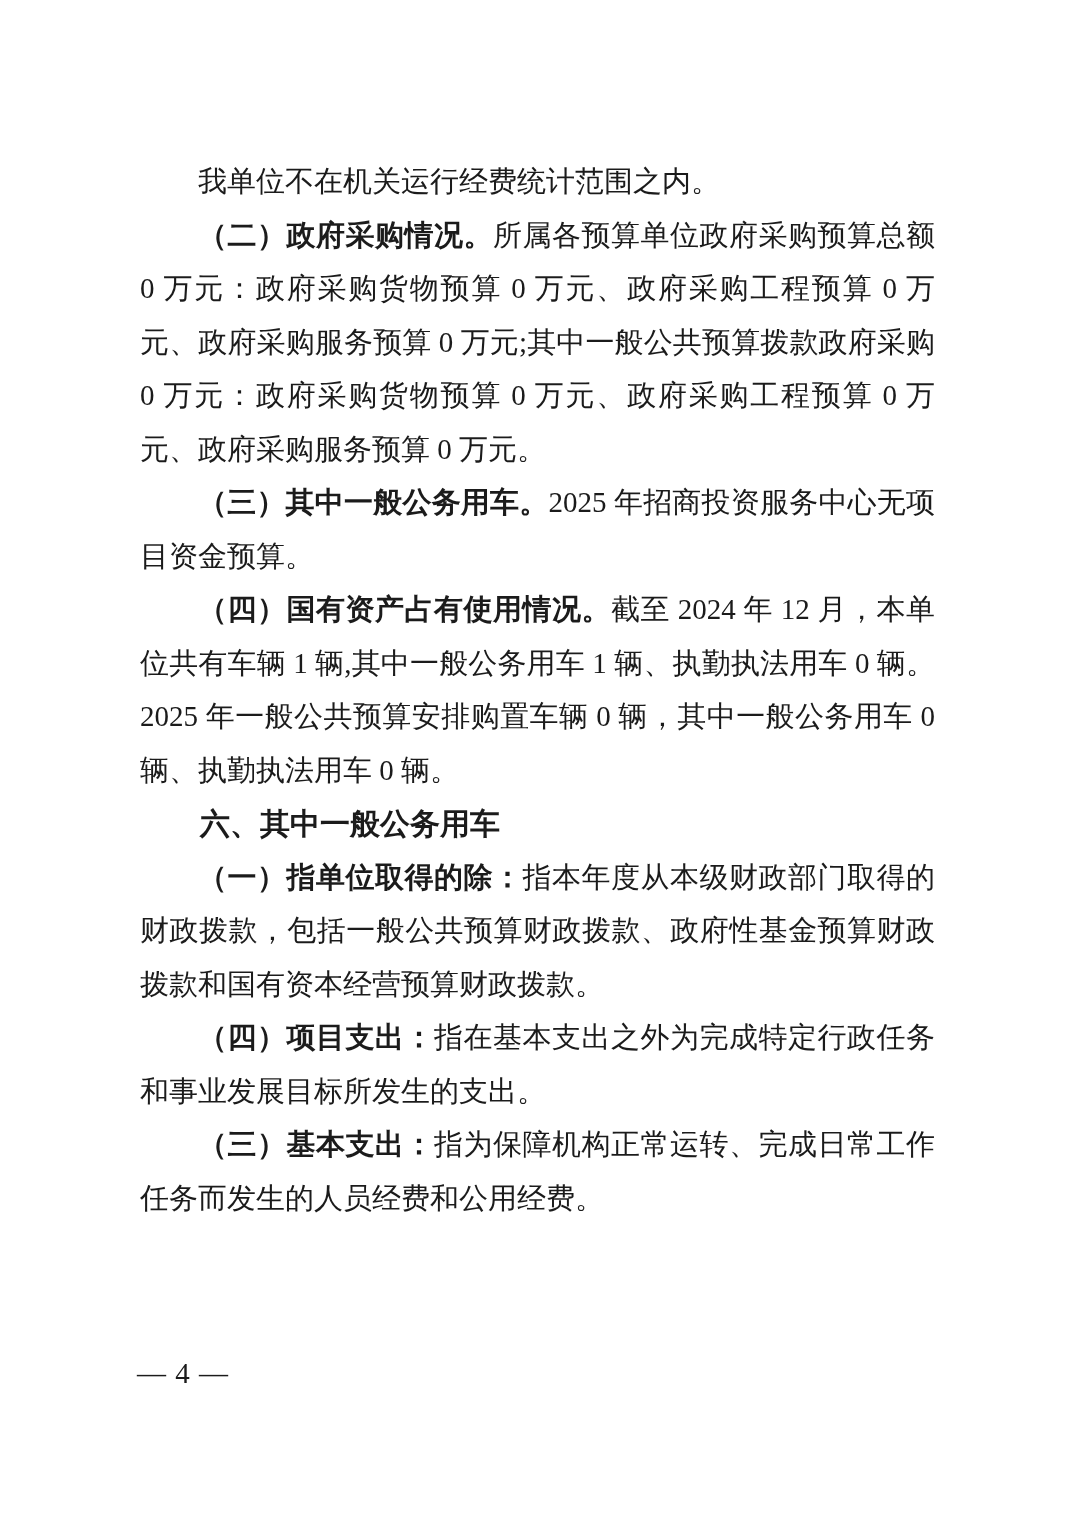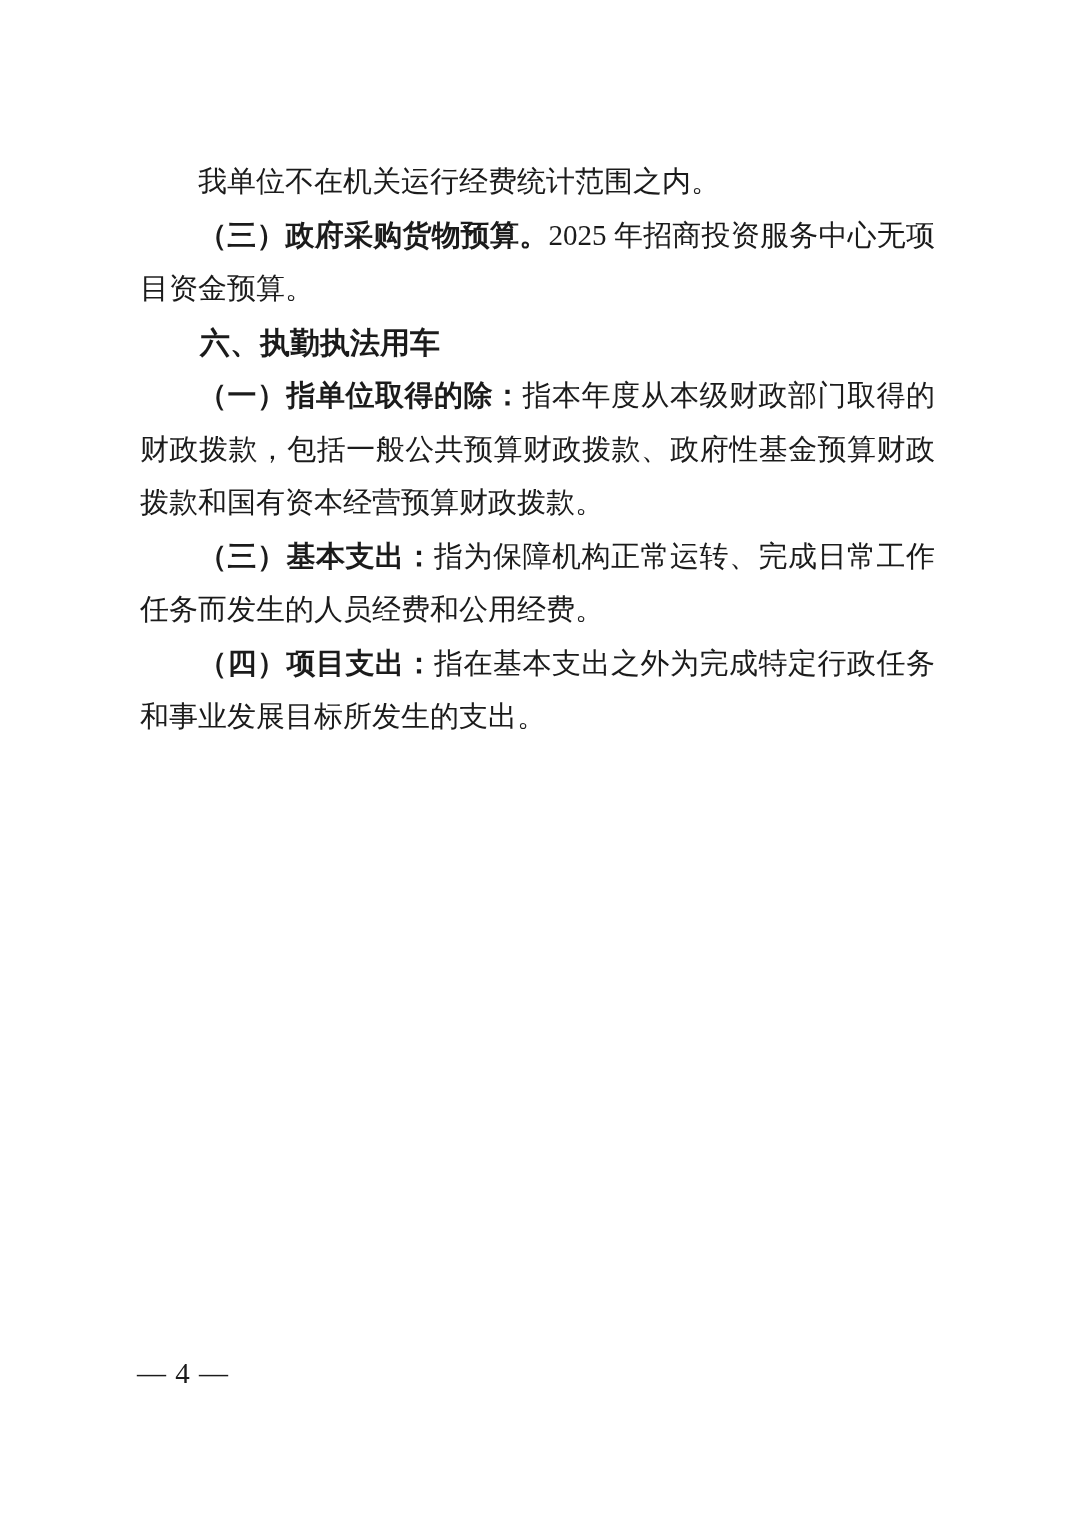--- a/index.html
+++ b/index.html
@@ -60,29 +60,31 @@
   }
 </style>
 </head>
 <body>
 
 <div class="page">
   <div class="content">
 
     <p class="para"><span class="lead"></span><span>我单位不在机关运行经费统计范围之内。</span></p>
 
+    <p class="para"><span class="lead">（二）政府采购情况。</span><span>所属各预算单位政府采购预算总额 0 万元：政府采购货物预算 0 万元、政府采购工程预算 0 万元、政府采购服务预算 0 万元;其中一般公共预算拨款政府采购 0 万元：政府采购货物预算 0 万元、政府采购工程预算 0 万元、政府采购服务预算 0 万元。</span></p>
 
-    <p class="para"><span class="lead">（三）政府采购货物预算。</span><span>2025 年招商投资服务中心无项目资金预算。</span></p>
+    <p class="para"><span class="lead">（三）其中一般公务用车。</span><span>2025 年招商投资服务中心无项目资金预算。</span></p>
 
+    <p class="para"><span class="lead">（四）国有资产占有使用情况。</span><span>截至 2024 年 12 月，本单位共有车辆 1 辆,其中一般公务用车 1 辆、执勤执法用车 0 辆。2025 年一般公共预算安排购置车辆 0 辆，其中一般公务用车 0 辆、执勤执法用车 0 辆。</span></p>
 
-    <p class="heading"><span>六、执勤执法用车</span></p>
+    <p class="heading"><span>六、其中一般公务用车</span></p>
 
     <p class="para"><span class="lead">（一）指单位取得的除：</span><span>指本年度从本级财政部门取得的财政拨款，包括一般公共预算财政拨款、政府性基金预算财政拨款和国有资本经营预算财政拨款。</span></p>
 
 
+    <p class="para"><span class="lead">（四）项目支出：</span><span>指在基本支出之外为完成特定行政任务和事业发展目标所发生的支出。</span></p>
+
     <p class="para"><span class="lead">（三）基本支出：</span><span>指为保障机构正常运转、完成日常工作任务而发生的人员经费和公用经费。</span></p>
-
-    <p class="para"><span class="lead">（四）项目支出：</span><span>指在基本支出之外为完成特定行政任务和事业发展目标所发生的支出。</span></p>
 
   </div>
 
   <div class="footer">— 4 —</div>
 </div>
 
 </body></html>

